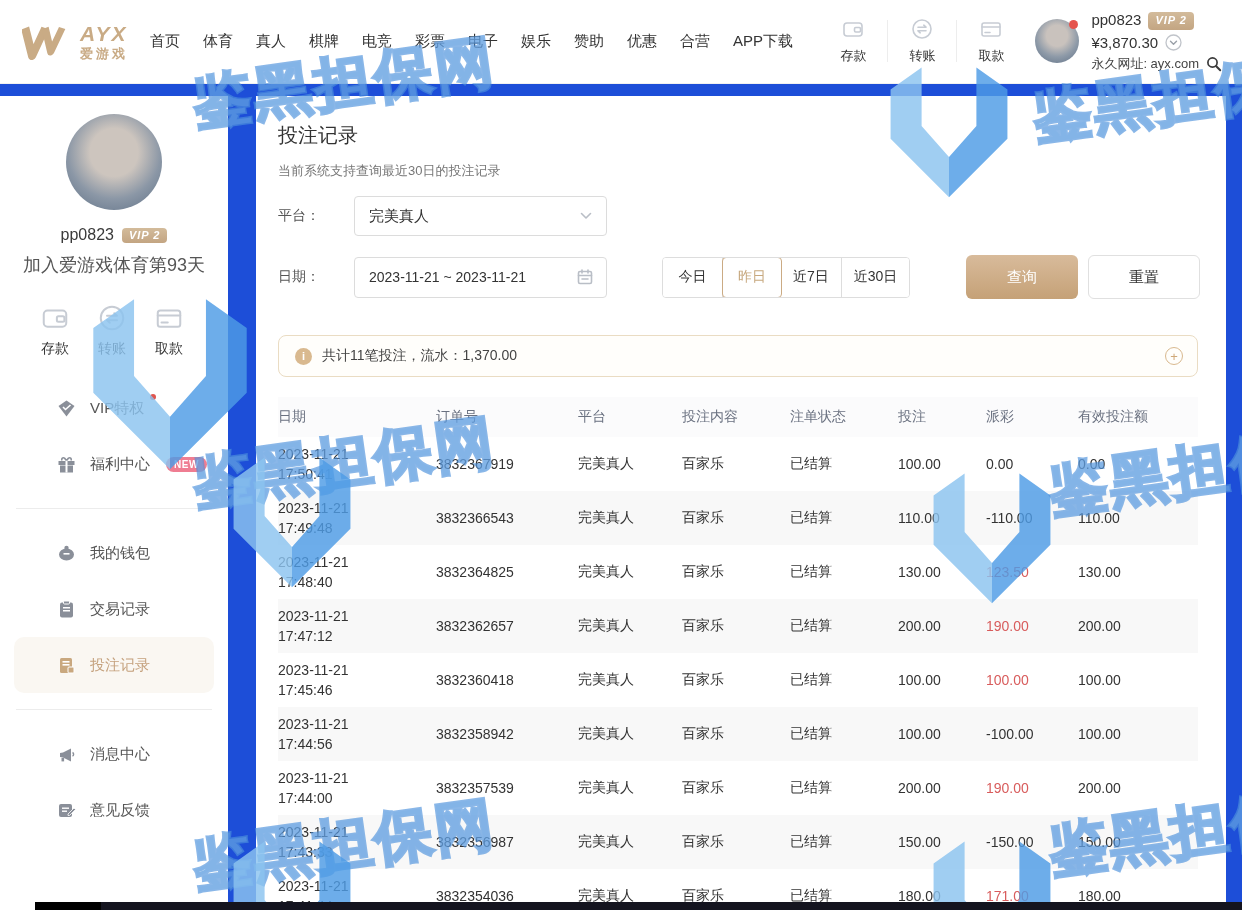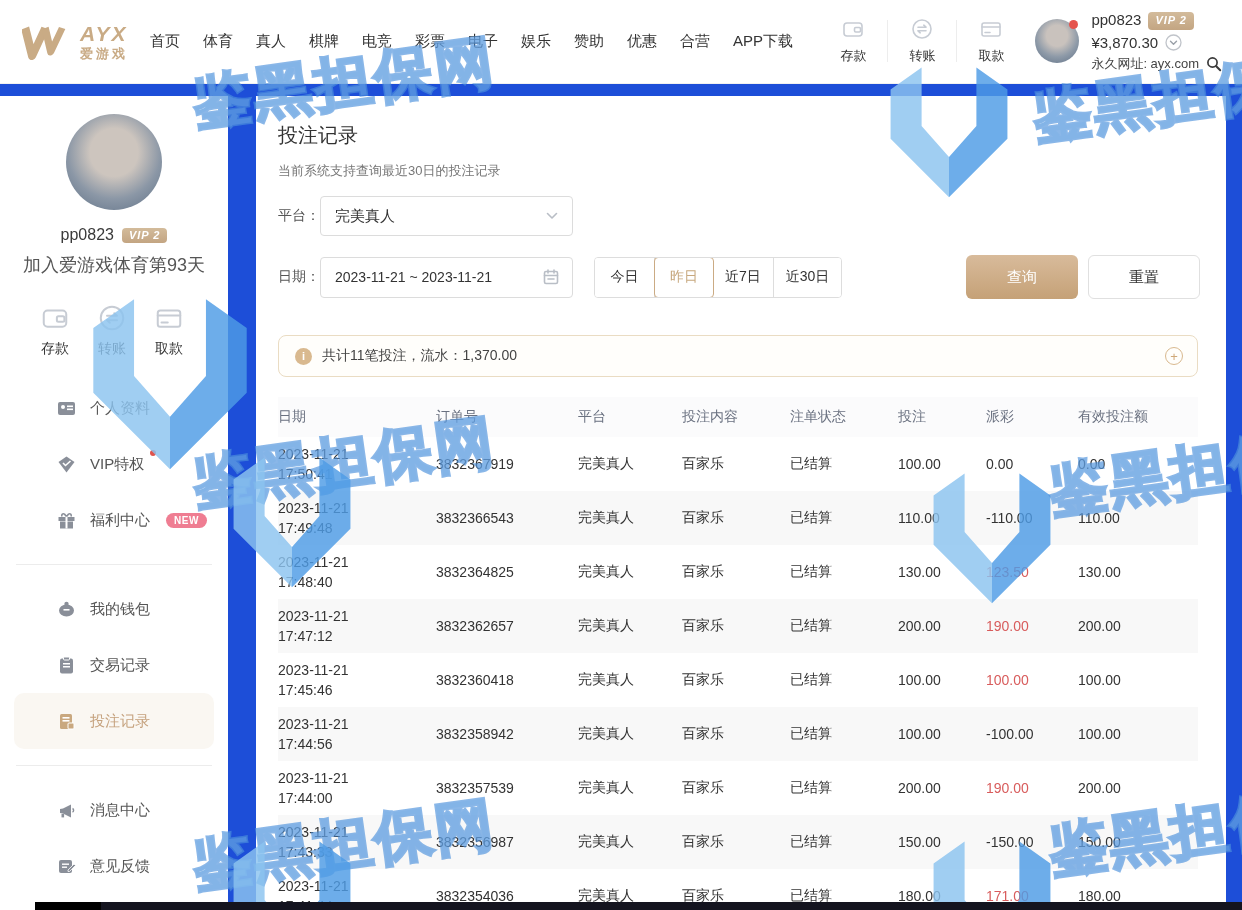--- a/index.html
+++ b/index.html
@@ -49,21 +49,21 @@
   .sb-item .sb-label { font-size:15px; color:#555; }
   .sb-item.active { background:#faf7f2; }
   .sb-item.active .sb-label { color:#c5a27e; }
   .sb-divider { height:1px; background:#ececec; margin:16px 16px; }
   .dot { width:6px; height:6px; border-radius:50%; background:#e0554e; align-self:flex-start; margin:14px 0 0 -8px; }
   .new-badge { background:#ef7d92; color:#fff; font-size:10px; font-weight:bold; padding:2px 8px; border-radius:9px; margin-left:2px; letter-spacing:0.5px; }
 
   
   .page-title { font-size:20px; color:#333; font-weight:500; }
   .page-sub { font-size:13px; color:#777; margin-top:13px; }
-  .f-row { display:flex; align-items:center; margin-top:16px; width:922px; }
+  .f-row { display:flex; align-items:center; margin-top:16px; width:922px;gap:34px; }
   .f-label { font-size:14px; color:#555; width:42px; flex:none; }
   .select-box { width:253px; height:40px; border:1px solid #dcdcdc; border-radius:4px; display:flex; align-items:center; padding:0 12px 0 14px; cursor:pointer; background:#fff; }
   .select-box .sel-val { font-size:15px; color:#333; font-weight:500; flex:1; }
   .date-box { width:253px; height:41px; border:1px solid #dcdcdc; border-radius:4px; display:flex; align-items:center; padding:0 12px 0 14px; background:#fff; cursor:pointer; }
   .date-box .date-val { font-size:14px; color:#333; flex:1; }
   .range-group { display:flex; margin-left:21px; border:1px solid #ddd; border-radius:4px; overflow:hidden; }
   .range-btn { min-width:60px; padding:0 12px; height:39px; display:flex; align-items:center; justify-content:center; font-size:14px; color:#333; background:#fff; cursor:pointer; border-right:1px solid #ddd; }
   .range-btn:last-child { border-right:none; }
   .range-btn.active { color:#c7a87e; border:1px solid #cbab84; margin:-1px; height:41px; border-radius:4px; background:#fff; z-index:1; }
   .btns-right { margin-left:auto; display:flex; gap:10px; }
@@ -248,31 +248,20 @@
                   <rect x="3" y="6" width="18" height="13" rx="2"></rect>
                   <path d="M3 10h18 M6 15.5h5"></path>
                 </g>
               </svg>
             </div>
         <div class="qlabel">取款</div>
       </div>
         </div>
 
       <div class="sb-menu" id="sb-menu">
-          <div class="sb-item">
-        <span class="sb-ic" style="display:flex;width:20px;justify-content:center;">
-              <svg width="19" height="19" viewBox="0 0 19 19">
-                <rect x="1" y="3" width="17" height="13" rx="2" fill="#8a8f99"></rect>
-                <circle cx="6" cy="8" r="2" fill="#fff"></circle>
-                <rect x="10" y="6.5" width="6" height="1.6" fill="#fff"></rect>
-                <rect x="10" y="9.5" width="6" height="1.6" fill="#fff"></rect>
-              </svg>
-            </span>
-        <span class="sb-label">个人资料</span>
-      </div>
           <div class="sb-item">
         <span class="sb-ic" style="display:flex;width:20px;justify-content:center;">
               <svg width="19" height="19" viewBox="0 0 19 19">
                 <path d="M9.5 1.5 L17.5 7 L9.5 17.5 L1.5 7 Z" fill="#8a8f99"></path>
                 <path d="M6 8l2.5 2.5L13.5 6" stroke="#fff" stroke-width="1.6" fill="none"></path>
               </svg>
             </span>
         <span class="sb-label">VIP特权</span>
       <span class="dot"></span>
           </div>

